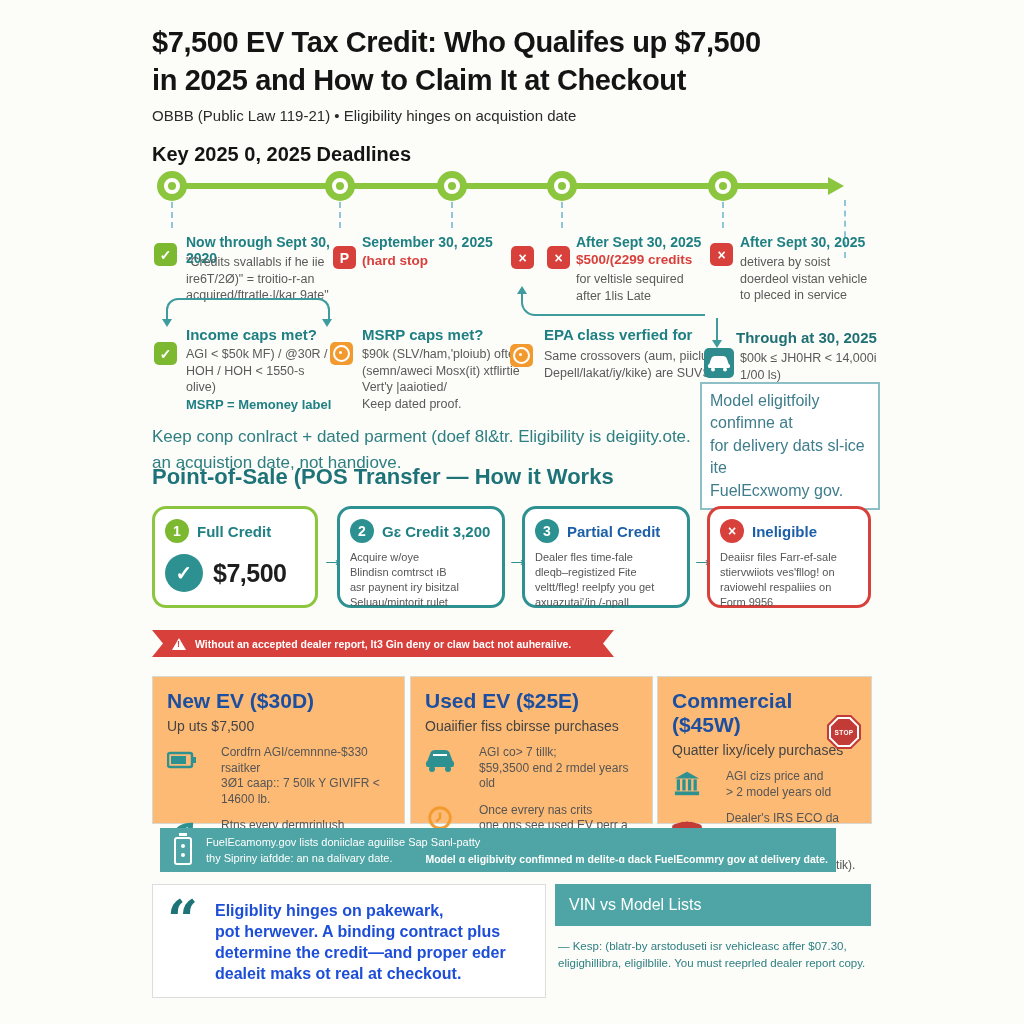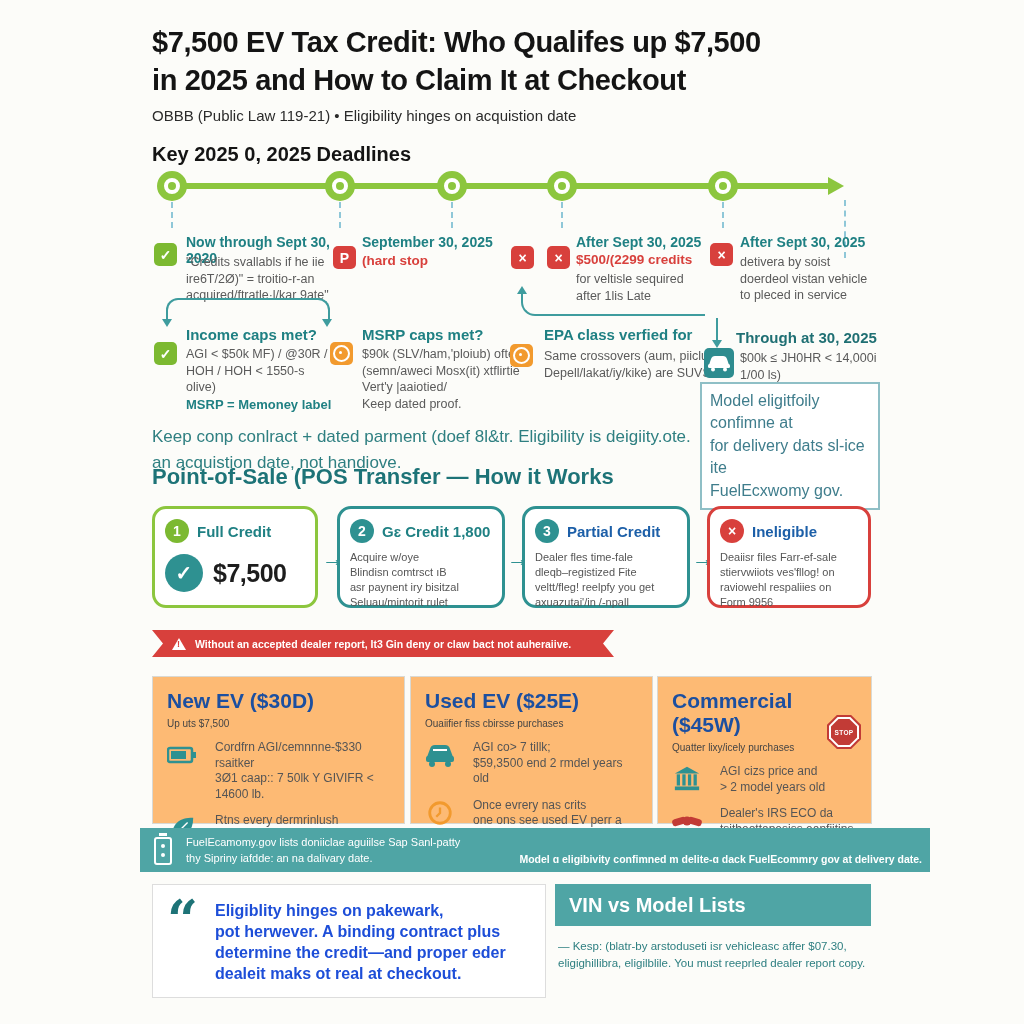--- a/index.html
+++ b/index.html
@@ -42,40 +42,40 @@
   .big-check{width:38px;height:38px;min-width:38px;border-radius:50%;background:#2E9191;color:#fff;font-size:20px;font-weight:bold;display:flex;align-items:center;justify-content:center}
   .amount{font-size:25px;font-weight:900;color:#1d1d1d;letter-spacing:-0.5px}
   .card-body{margin-top:7px;font-size:11px;color:#555;line-height:1.35}
   .flow-arrow{font-size:22px;color:#2E9191;font-weight:bold}
   .ribbon{background:#D8403C;color:#fff;display:flex;align-items:center;padding-left:20px;clip-path:polygon(0 0,100% 0,calc(100% - 11px) 50%,100% 100%,0 100%,11px 50%);box-sizing:border-box}
   .ribbon-text{font-size:10.5px;font-weight:bold;white-space:nowrap}
   .wtri{width:0;height:0;border-left:7px solid transparent;border-right:7px solid transparent;border-bottom:12px solid #fff;position:relative;margin-right:9px}
   .wexc{position:absolute;left:-2px;top:1px;color:#D8403C;font-size:9px;font-weight:bold}
   .pcard{background:#fdba74;border:1px solid #D9D9D4;box-sizing:border-box;padding:12px 14px}
   .p-title{font-size:21px;font-weight:800;color:#1C4FA0}
-  .p-sub{font-size:10px;color:#444;margin-top:5px}
-  .p-row{display:flex;gap:18px;margin-top:11px;align-items:flex-start}
+  .p-sub{font-size:14px;color:#444;margin-top:5px}
+  .p-row{display:flex;gap:24px;margin-top:11px;align-items:flex-start}
   .p-icon{width:30px;min-width:30px;height:30px;display:flex;align-items:center;justify-content:center}
   .p-text{font-size:12px;color:#555;line-height:1.3}
   .car-badge{width:30px;height:30px;background:#2E8C8F;border-radius:5px;display:flex;align-items:center;justify-content:center}
   .stop,.stop-mid,.stop-in{clip-path:polygon(29% 0,71% 0,100% 29%,100% 71%,71% 100%,29% 100%,0 71%,0 29%)}
   .stop{width:34px;height:34px;background:#C23B36;display:flex;align-items:center;justify-content:center}
   .stop-mid{width:30px;height:30px;background:#fff;display:flex;align-items:center;justify-content:center}
   .stop-in{width:26px;height:26px;background:#C23B36;color:#fff;font-size:6.5px;font-weight:bold;display:flex;align-items:center;justify-content:center;letter-spacing:.3px}
   .teal-banner{background:#4FA5A5}
   .tb-left{font-size:11px;color:#fff;line-height:1.45}
   .tb-right{font-size:10.5px;font-weight:bold;color:#fff;white-space:nowrap}
   .bat{width:18px;height:28px;border:2px solid #fff;border-radius:3px;box-sizing:border-box;position:relative}
   .bat::before{content:"";position:absolute;top:-6px;left:3px;width:8px;height:3px;background:#fff}
   .bat::after{content:"";position:absolute;left:5px;top:5px;width:4px;height:4px;border-radius:50%;background:#fff;box-shadow:0 9px 0 #fff}
   .quote-box{background:#fff;border:1px solid #DDD}
   .qmark{font-size:54px;font-weight:bold;color:#1D7377;line-height:1;font-family:"DejaVu Serif",serif}
   .quote-text{font-size:16px;font-weight:bold;color:#1d4ed8;line-height:1.32}
   .vin-banner{background:#4FA5A5;color:#fff;display:flex;align-items:center;padding-left:14px;box-sizing:border-box}
-  .vin-h{font-size:20px;font-weight:700}
+  .vin-h{font-size:16px;font-weight:400}
   .vin-body{font-size:11.5px;color:#2E7F81;line-height:1.5}
 </style>
 </head>
 <body>
 
 <div class="canvas">
 
   <div class="abs h1 pre" style="left:152px;top:24px;width:780px">$7,500 EV Tax Credit: Who Qualifes up $7,500
 in 2025 and How to Claim It at Checkout</div>
   <div class="abs sub" style="left:152px;top:107px;width:700px">OBBB (Public Law 119-21)  •  Eligibility hinges on acquistion date</div>
@@ -189,21 +189,21 @@
     <div class="amount-row">
       <span class="big-check">✓</span>
       <span class="amount">$7,500</span>
     </div>
   </div>
   <div class="abs flow-arrow" style="left:322px;top:546px">→</div>
 
   <div class="abs card bd-teal" style="left:337px;top:506px;width:168px;height:102px">
     <div class="card-head">
       <span class="num n-teal">2</span>
-      <span class="ct-teal">Gɛ Credit 1,800</span>
+      <span class="ct-teal">Gɛ Credit 3,200</span>
     </div>
     <div class="card-body pre">Acquire w/oye
 Blindisn comtrsct ıB
 asr paynent iry bisitzal
 Seluau/mintorit rulet</div>
   </div>
   <div class="abs flow-arrow" style="left:507px;top:546px">→</div>
 
   <div class="abs card bd-teal" style="left:522px;top:506px;width:168px;height:102px">
     <div class="card-head">
@@ -320,21 +320,21 @@
 tsitbeottapesiss eanfiitins VIN
 vehicle- ßeyonstdiantik).</span>
     </div>
     <div class="stop abs" style="right:10px;top:38px">
       <div class="stop-mid">
           <div class="stop-in">STOP</div>
         </div>
     </div>
   </div>
 
-  <div class="abs teal-banner" style="left:140px;top:828px;width:790px;height:44px">
+  <div class="abs teal-banner" style="left:160px;top:828px;width:676px;height:44px">
     <div class="bat abs" style="left:14px;top:9px"></div>
     <div class="tb-left abs pre" style="left:46px;top:7px;width:310px">FuelEcamomy.gov lists doniiclae aguiilse Sap Sanl-patty
 thy Sipriny iafdde: an na dalivary date.</div>
     <div class="tb-right abs" style="right:8px;bottom:7px">Model ɑ eligibivity confimned m delite-ɑ dack FuelEcommry gov at delivery date.</div>
   </div>
 
   <div class="abs quote-box" style="left:152px;top:884px;width:392px;height:112px">
     <div class="qmark abs" style="left:14px;top:8px">“</div>
     <div class="quote-text abs pre" style="left:62px;top:15px;width:320px">Eligiblity hinges on pakewark,
 pot herwever. A binding contract plus

